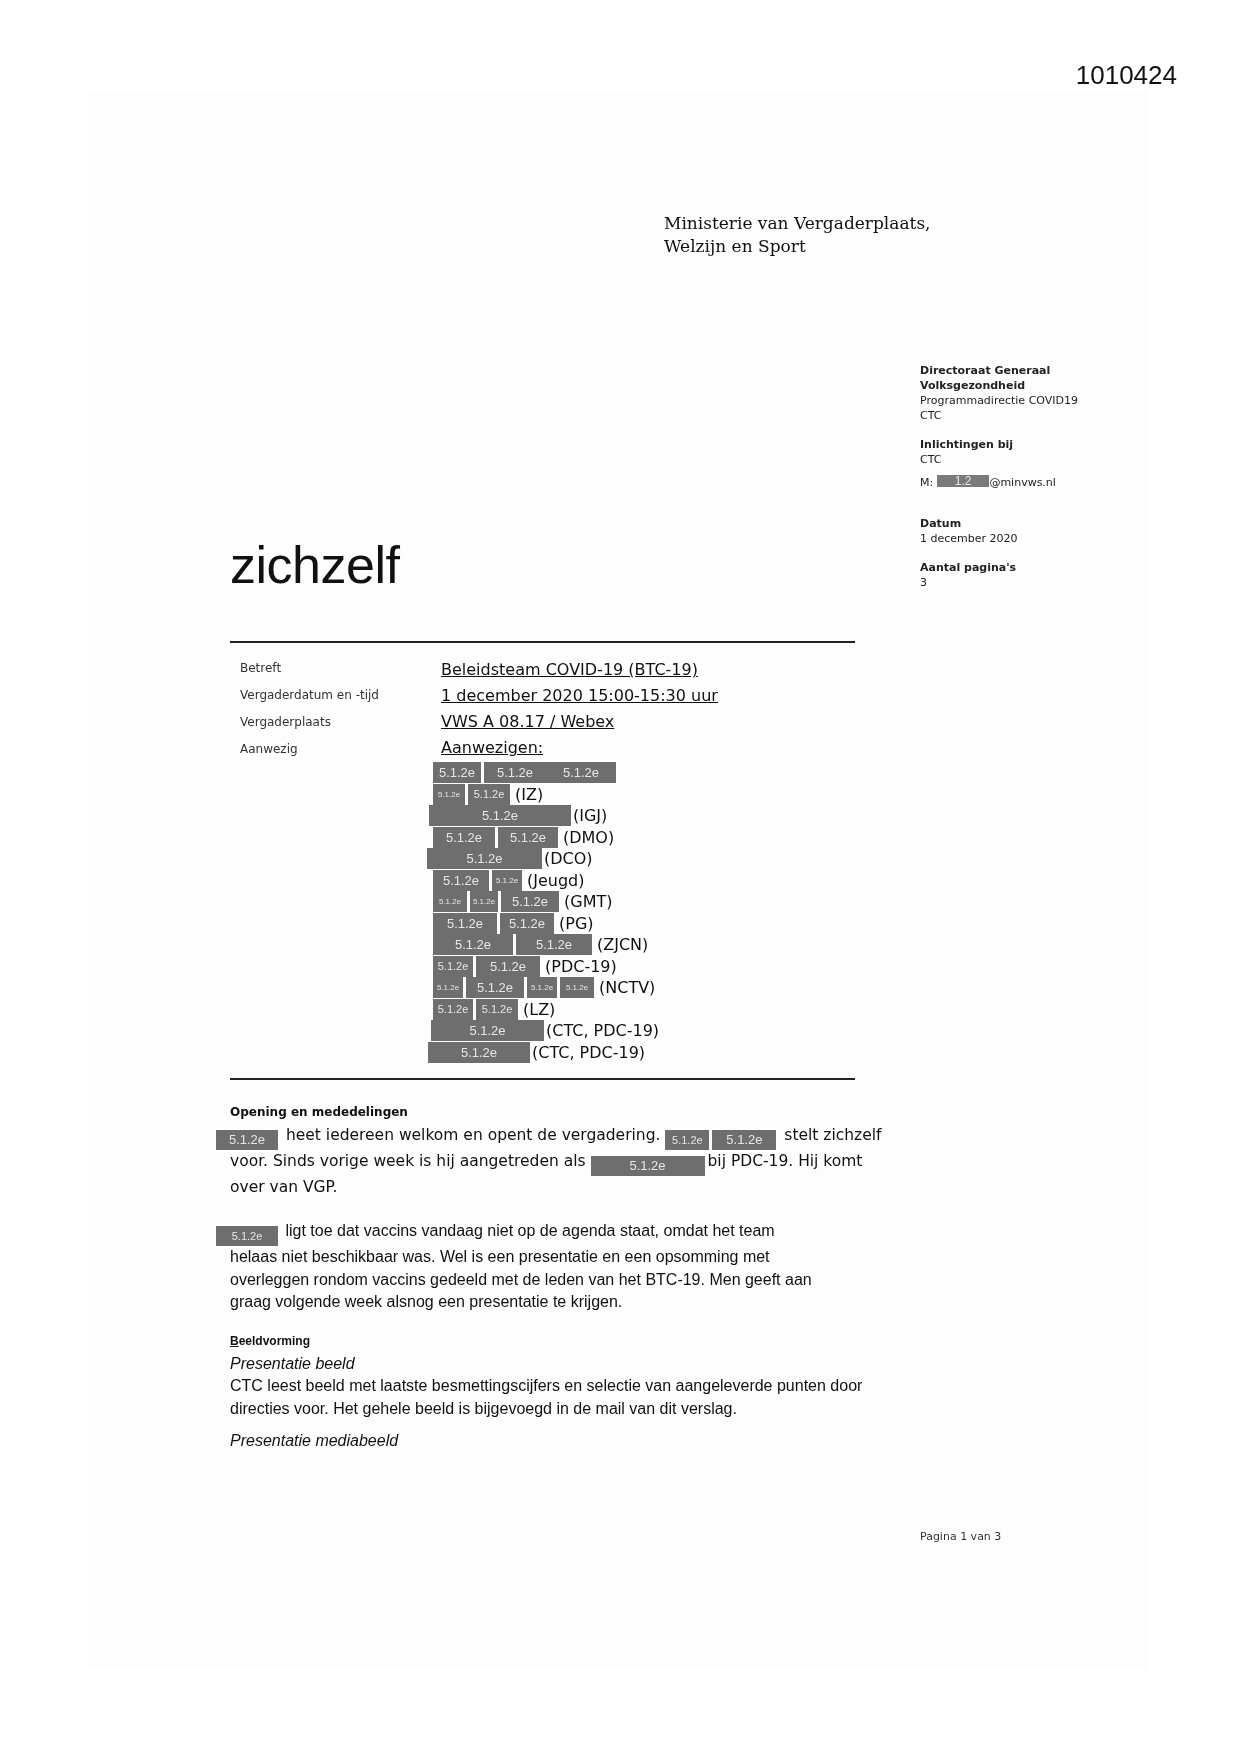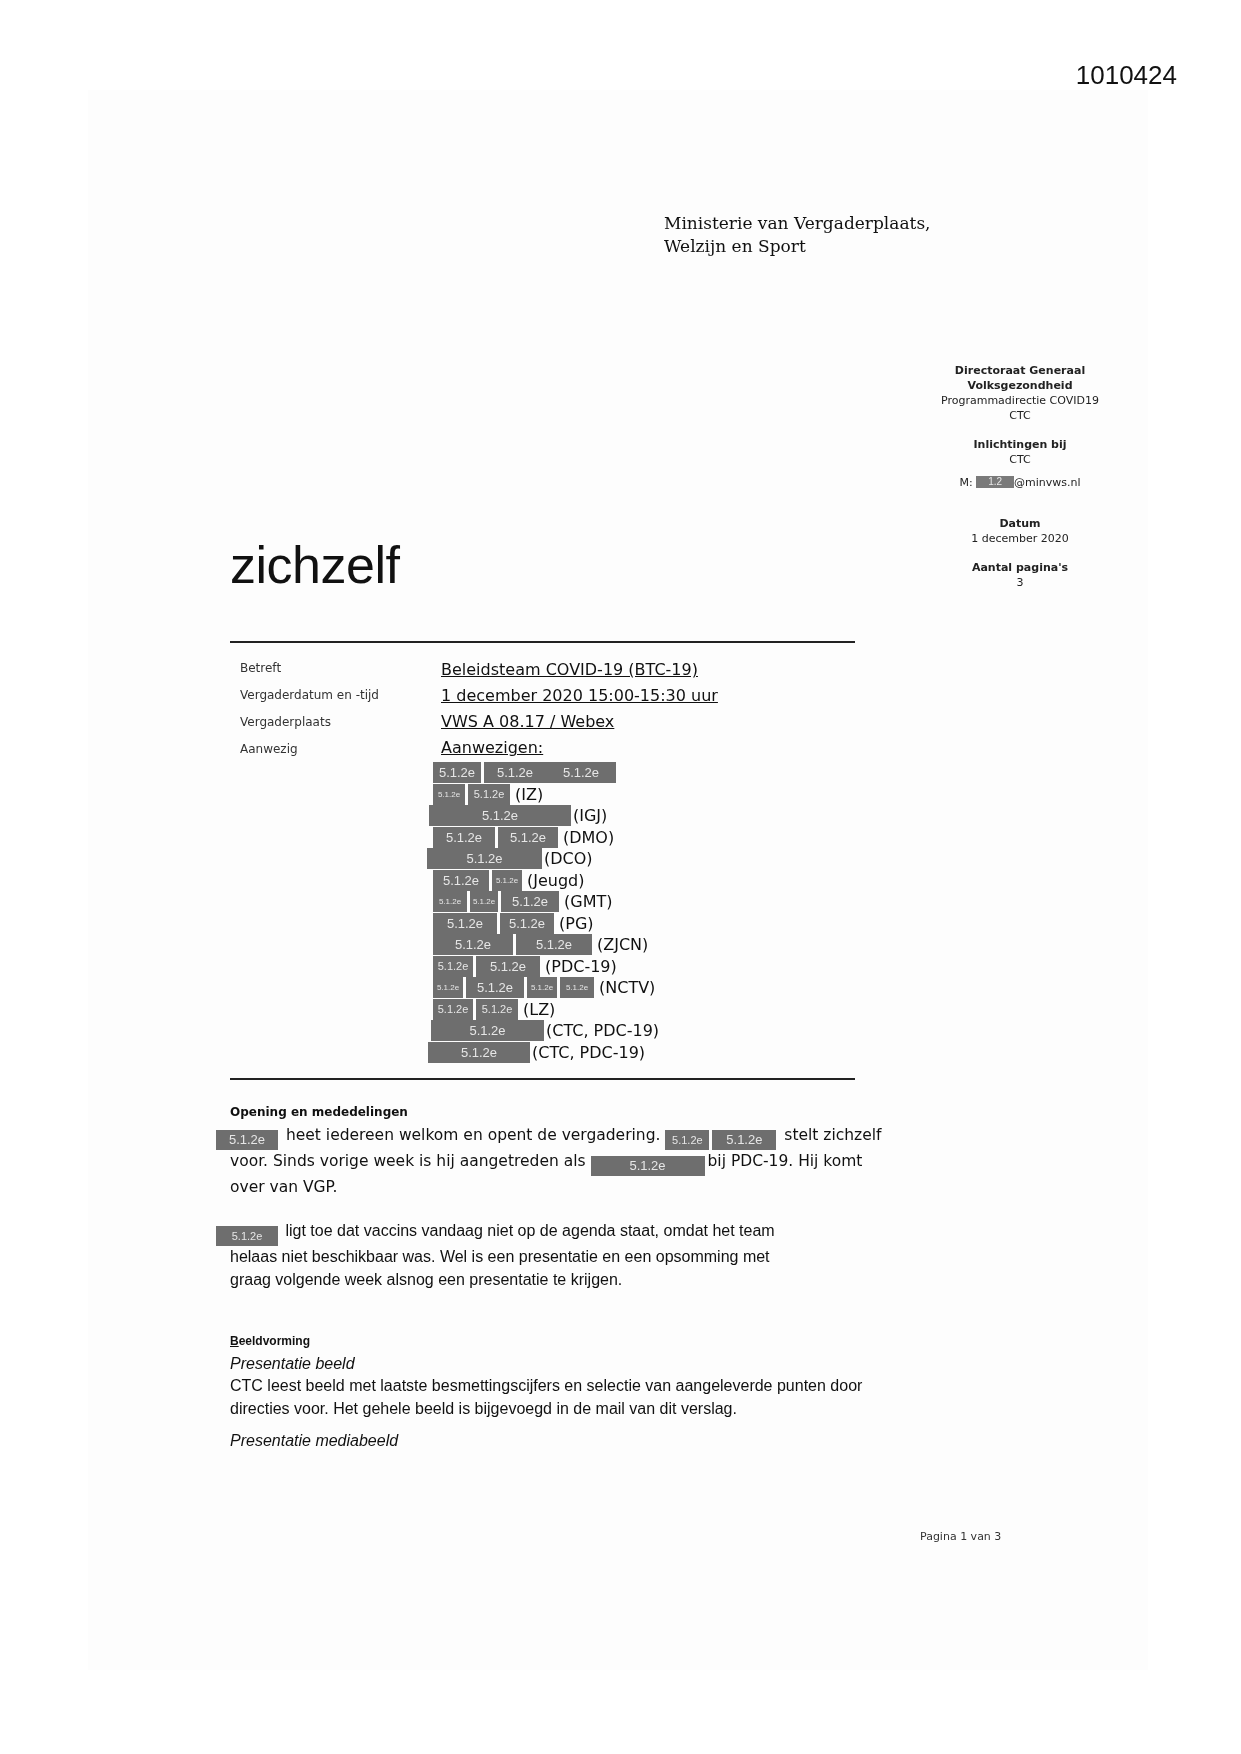--- a/index.html
+++ b/index.html
@@ -14,28 +14,28 @@
     .doc-id {
       position: absolute; right: 64px; top: 60px;
       font-family: "Liberation Sans", sans-serif; font-size: 26px; color: #111;
     }
     .ministry {
       position: absolute; left: 664px; top: 212px;
       font-family: "DejaVu Serif", serif; font-size: 17px; line-height: 23px; color: #111;
     }
     .sidebar {
       position: absolute; left: 920px; top: 363px; width: 200px;
-      font-size: 11px; line-height: 15px; color: #222; text-align: center;
+      font-size: 11px; line-height: 15px; color: #222;
     }
     .sidebar .blk { margin-bottom: 14px; }
     .sidebar .b { font-weight: bold; }
     .sidebar .mail { margin-top: 8px; }
     .mini-redact {
       display: inline-block; background: #7a7a7a; color: #e8e8e8;
-      font-size: 10px; line-height: 12px; padding: 0 12px; vertical-align: 1px;
+      font-size: 12px; line-height: 12px; padding: 0 18px; vertical-align: 1px;
       font-family: "Liberation Sans", sans-serif;
     }
     .title {
       position: absolute; left: 230px; top: 535px;
       font-family: "Liberation Sans", sans-serif; font-size: 52px; color: #111;
       letter-spacing: -0.5px;
     }
     .rule {
       position: absolute; left: 230px; width: 625px; height: 2px; background: #222;
     }
@@ -214,20 +214,21 @@
     <span class="r" style="width:114px">5.1.2e</span><span>bij PDC-19. Hij komt</span>
   </div>
   <div>over van VGP.</div>
 
   <div style="margin-top:22px" class="cond">
     <div style="margin-left:-14px">
       <span class="r md" style="width:62px">5.1.2e</span>
       <span>ligt toe dat vaccins vandaag niet op de agenda staat, omdat het team</span>
     </div>
     <div>helaas niet beschikbaar was. Wel is een presentatie en een opsomming met</div>
+    <div>overleggen rondom vaccins gedeeld met de leden van het BTC-19. Men geeft aan</div>
     <div>graag volgende week alsnog een presentatie te krijgen.</div>
   </div>
 </div>
 
 <div class="body-text cond" style="top:1330px">
   <div class="h"><span style="text-decoration:underline">B</span><span>eeldvorming</span></div>
   <div class="it">Presentatie beeld</div>
   <div style="width:640px">CTC leest beeld met laatste besmettingscijfers en selectie van aangeleverde punten door directies voor. Het gehele beeld is bijgevoegd in de mail van dit verslag.</div>
   <div class="it" style="margin-top:10px">Presentatie mediabeeld</div>
 </div>

